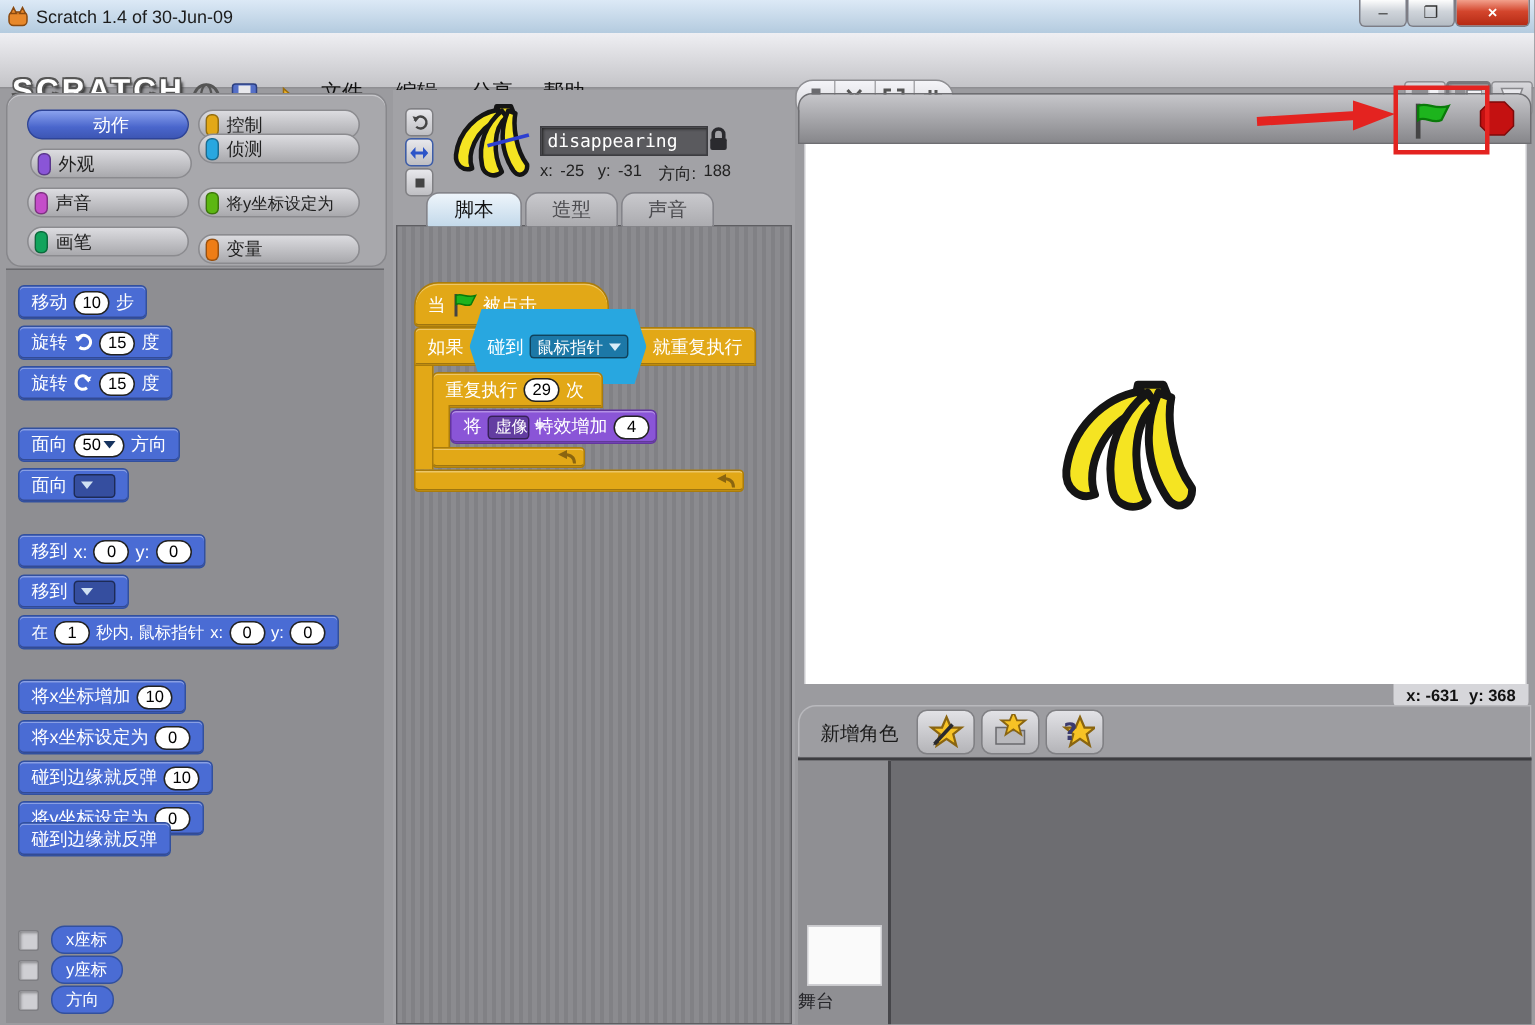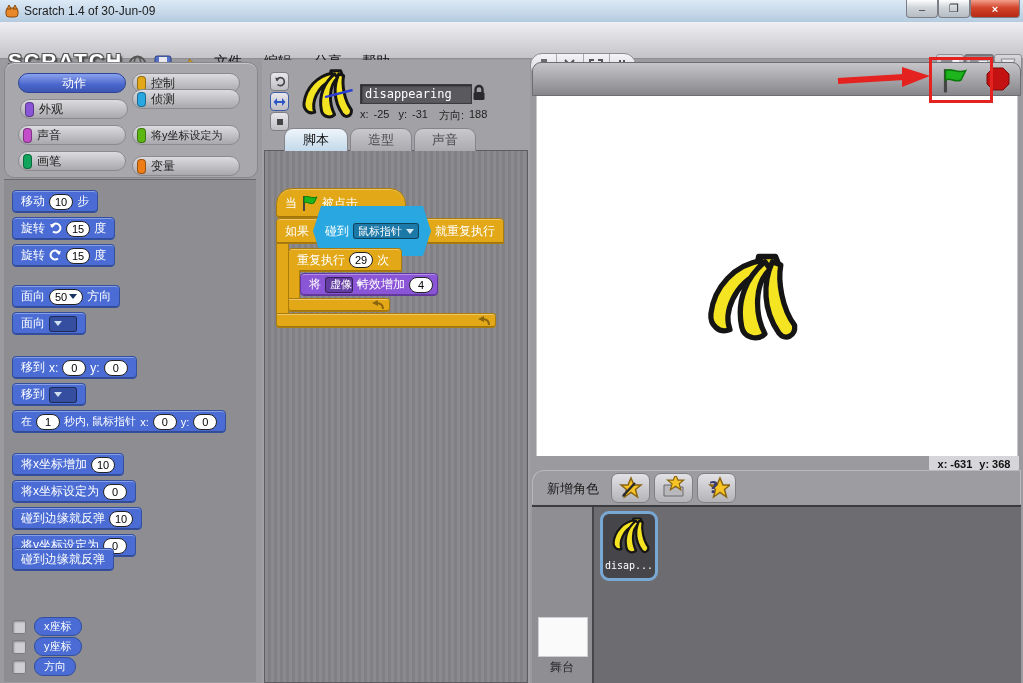--- a/index.html
+++ b/index.html
@@ -62,21 +62,21 @@
   #stage-header{left:532px;top:62px;width:489px;height:34px;background:linear-gradient(#c6c6ca,#87878b);border:1px solid #6e6e72;border-radius:9px 9px 0 0;box-sizing:border-box;}
   #stage{left:536px;top:96px;width:480px;height:360px;background:#fff;border-left:1px solid #c9c9cd;border-right:1px solid #c9c9cd;}
   #coords-tab{left:928px;top:456px;width:90px;height:16px;background:#d6d6da;border:1px solid #9a9a9e;border-top:none;border-radius:0 0 5px 5px;display:flex;align-items:center;justify-content:center;gap:3px;font-size:11px;font-weight:bold;color:#111;}
   #new-bar{left:532px;top:470px;width:489px;height:34px;background:#9d9da1;border:1px solid #b9b9bd;border-bottom:none;border-radius:12px 0 0 0;box-sizing:border-box;}
   .starbtn{top:2px;width:37px;height:28px;background:linear-gradient(#e2e2e6,#b4b4b8);border:1px solid #808084;border-radius:7px;display:flex;align-items:center;justify-content:center;}
   #sprite-pane{left:532px;top:505px;width:489px;height:176px;background:#6d6d71;border-top:2px solid #3c3c40;}
   #stage-col{left:0px;top:0px;width:60px;height:176px;background:#8f8f93;border-right:2px solid #46464a;}
   #sel-sprite{left:68px;top:4px;width:52px;height:64px;background:#46464a;border:3px solid #7aa8d4;border-radius:9px;display:flex;flex-direction:column;align-items:center;}
   #sel-sprite .nm{color:#fff;font-size:10px;font-family:"DejaVu Sans Mono","Liberation Mono",monospace;}
   #stage-thumb{left:6px;top:110px;width:48px;height:38px;background:#fafafa;border:1px solid #cfcfd3;}
-  #stage-label{left:0;top:152px;width:60px;text-align:center;font-size:12px;color:#26262a;}
+  #stage-label{left:0;top:152px;width:60px;font-size:12px;color:#26262a;}
 
   .annot{z-index:9;}
   #red-box{left:929px;top:57px;width:58px;height:40px;border:3px solid #e42320;}
 </style>
 </head>
 <body>
 
 <svg width="0" height="0" style="position:absolute">
   <defs>
     <g id="banana" stroke="#151515" stroke-width="5" stroke-linejoin="round" fill="#f5e422">
@@ -473,21 +473,15 @@
         <text x="4" y="17" font-size="16" font-weight="bold" fill="#3a3a6e" font-family="DejaVu Sans, sans-serif">?</text>
       </svg>
     </div>
   </div>
 
   <div id="sprite-pane" class="abs">
     <div id="stage-col" class="abs">
       <div id="stage-thumb" class="abs"></div>
       <div id="stage-label" class="abs">舞台</div>
     </div>
-    <div id="sel-sprite" class="abs">
-      <svg width="44" height="46" viewBox="0 0 100 100">
-          <use href="#banana"></use>
-        </svg>
-      <span class="nm">disap...</span>
-    </div>
   </div>
 
 </div>
 
 </body></html>

